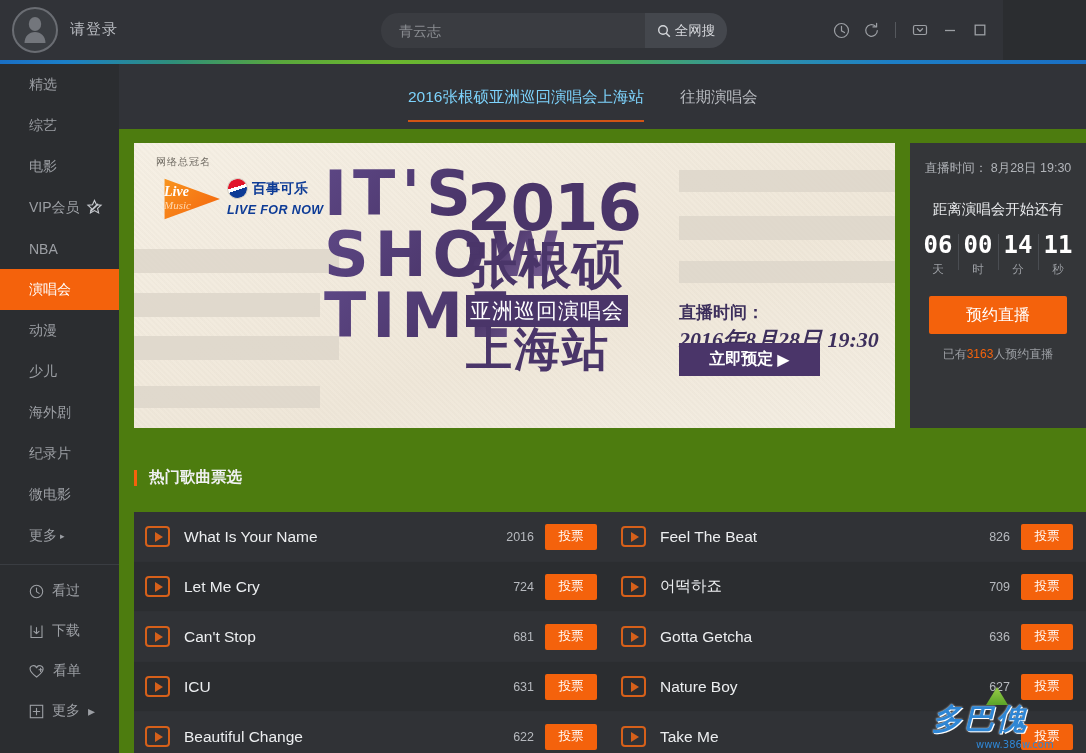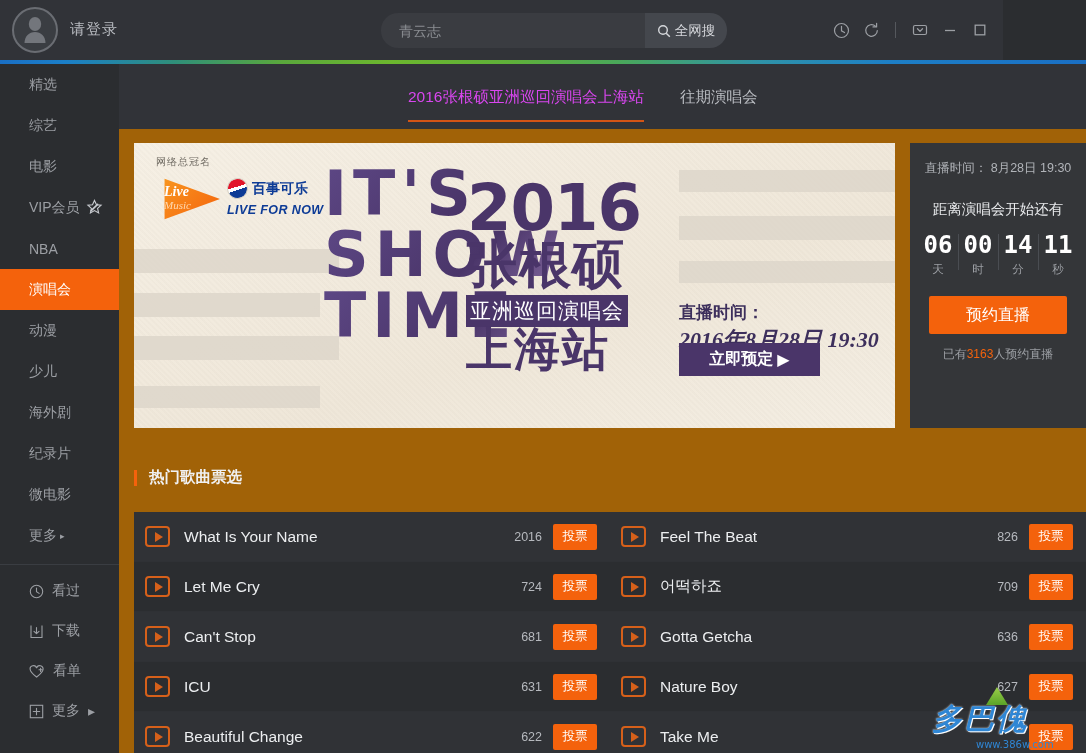--- a/index.html
+++ b/index.html
@@ -94,28 +94,28 @@
   
   .tabbar {
     position: absolute; left: 119px; top: 64px; width: 967px; height: 65px;
     background: #313338;
   }
   .tabs { display: flex; align-items: flex-start; height: 65px; padding-left: 289px; }
   .tab {
     position: relative; font-size: 15.5px; color: #b9bcc1;
     padding: 23px 0 0 0; margin-right: 36px; cursor: pointer; white-space: nowrap;
   }
-  .tab.active { color: #d946ef; }
+  .tab.active { color: #7dd3fc; }
   .tab.active::after {
     content: ""; position: absolute; left: 0; right: 0; bottom: -14px;
     height: 2px; background: #d35415;
   }
 
   
-  .content { position: absolute; left: 119px; top: 129px; width: 967px; height: 624px; background: #a16207; }
+  .content { position: absolute; left: 119px; top: 129px; width: 967px; height: 624px; background: #4d7c0f; }
 
   
   .banner {
     position: absolute; left: 15px; top: 14px; width: 761px; height: 285px;
     background: #f3ece0; overflow: hidden;
   }
   .banner-paper {
     position: absolute; inset: 0;
     background:
       repeating-linear-gradient(45deg, rgba(180,170,155,.05) 0 2px, transparent 2px 4px),
@@ -240,21 +240,21 @@
     flex: 0 0 auto; cursor: pointer;
   }
   .play-icon i {
     width: 0; height: 0; border-left: 8px solid #d6601a;
     border-top: 5px solid transparent; border-bottom: 5px solid transparent;
     margin-left: 2px; display: block;
   }
   .song-name { margin-left: 14px; font-size: 15.5px; color: #eceef0; flex: 1 1 auto; white-space: nowrap; overflow: hidden; }
   .song-votes { font-size: 12.5px; color: #b6b9be; margin-right: 11px; }
   .vote-btn {
-    width: 44px; height: 26px; background: #f4620c; color: #fff;
+    width: 52px; height: 26px; background: #f4620c; color: #fff;
     font-size: 12.5px; border: 0; border-radius: 2px; cursor: pointer; margin-right: 13px;
     font-family: "Liberation Sans", sans-serif;
   }
 
   
   .watermark { position: absolute; right: 2px; bottom: 2px; width: 160px; height: 60px; pointer-events: none; }
   .wm-text {
     position: absolute; left: 8px; top: 8px; font-size: 30px; color: #2f86d4;
     font-family: "Liberation Serif", serif; font-style: italic; font-weight: bold;
     letter-spacing: 2px; text-shadow: 0 0 2px #fff, 1px 1px 0 #fff;

